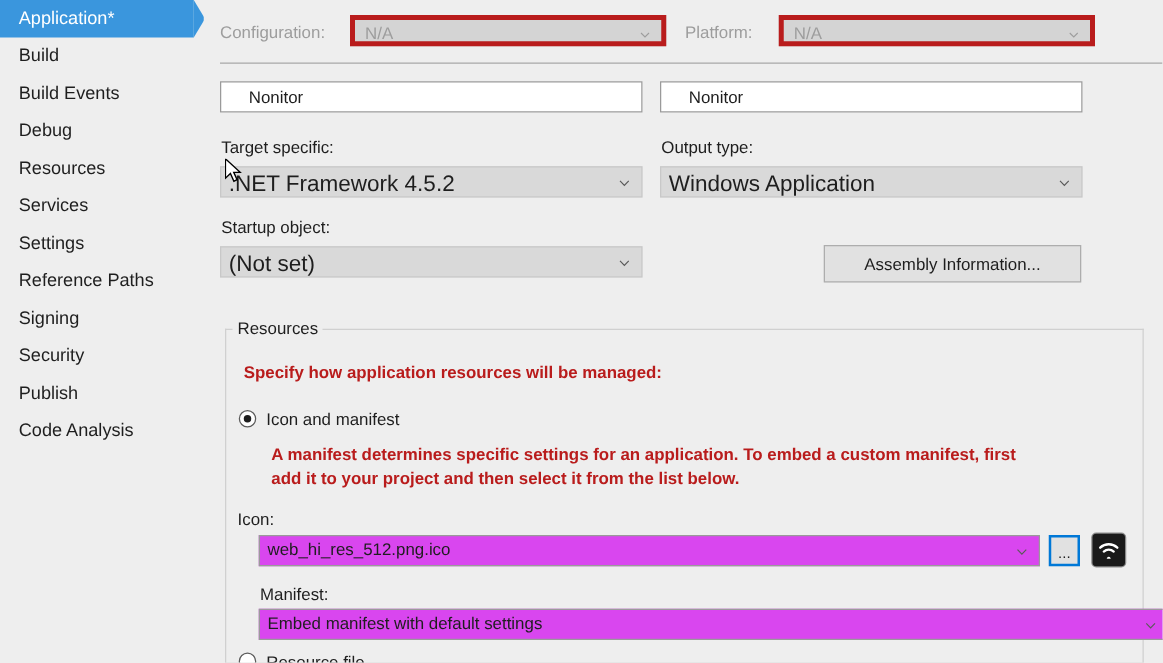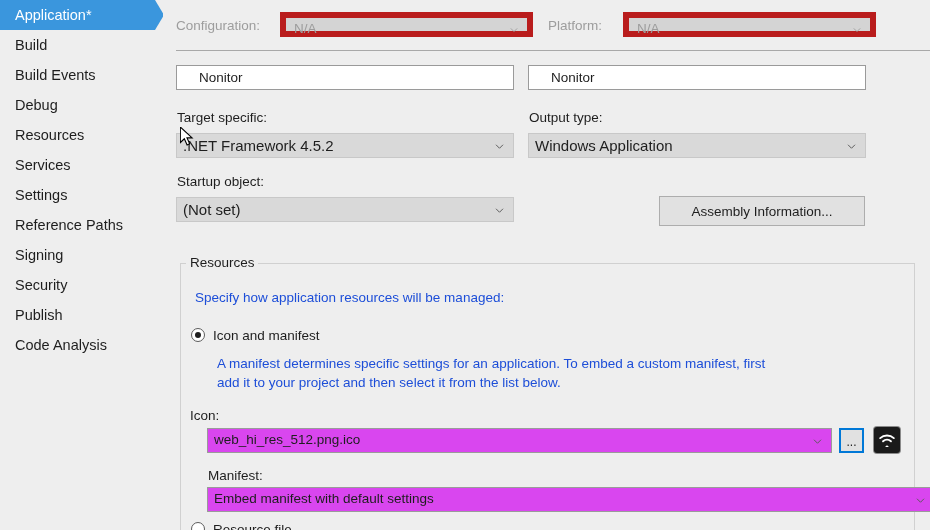--- a/index.html
+++ b/index.html
@@ -87,21 +87,21 @@
     top: 18px;
     font-size: 13.5px;
     color: #9d9d9d;
     white-space: nowrap;
   }
   .cfg-combo {
     position: absolute;
     top: 12px;
     height: 25px;
     background: #d4d4d4;
-    border: 6px solid #b91c1c;
+    border: 4px solid #b91c1c;
     box-sizing: border-box;
   }
   .cfg-combo .val {
     position: absolute;
     left: 8px; top: 3px;
     font-size: 13.5px;
     color: #9d9d9d;
     white-space: nowrap;
   }
   .cfg-combo .chev {
@@ -153,21 +153,21 @@
   .combo-gray {
     position: absolute;
     height: 25px;
     background: #d9d9d9;
     border: 1px solid #c8c8c8;
     box-sizing: border-box;
   }
   .combo-gray .val {
     position: absolute;
     left: 6px; top: 3px;
-    font-size: 15px;
+    font-size: 18px;
     color: #1e1e1e;
     white-space: nowrap;
   }
   .combo-gray .chev {
     position: absolute;
     right: 9px; top: 9px;
     width: 9px; height: 7px;
   }
 
   
@@ -291,22 +291,23 @@
   .radio-label {
     position: absolute;
     font-size: 13.5px;
     color: #1e1e1e;
     white-space: nowrap;
   }
 
   .desc-text {
     position: absolute;
     font-size: 13.5px;
-    color: #1d4ed8;
+    color: #b91c1c;
     line-height: 19px;
+    font-weight: bold;
   }
 
   
   #cursor {
     position: absolute;
     width: 14px; height: 20px;
     pointer-events: none;
     z-index: 50;
   }
 </style>

